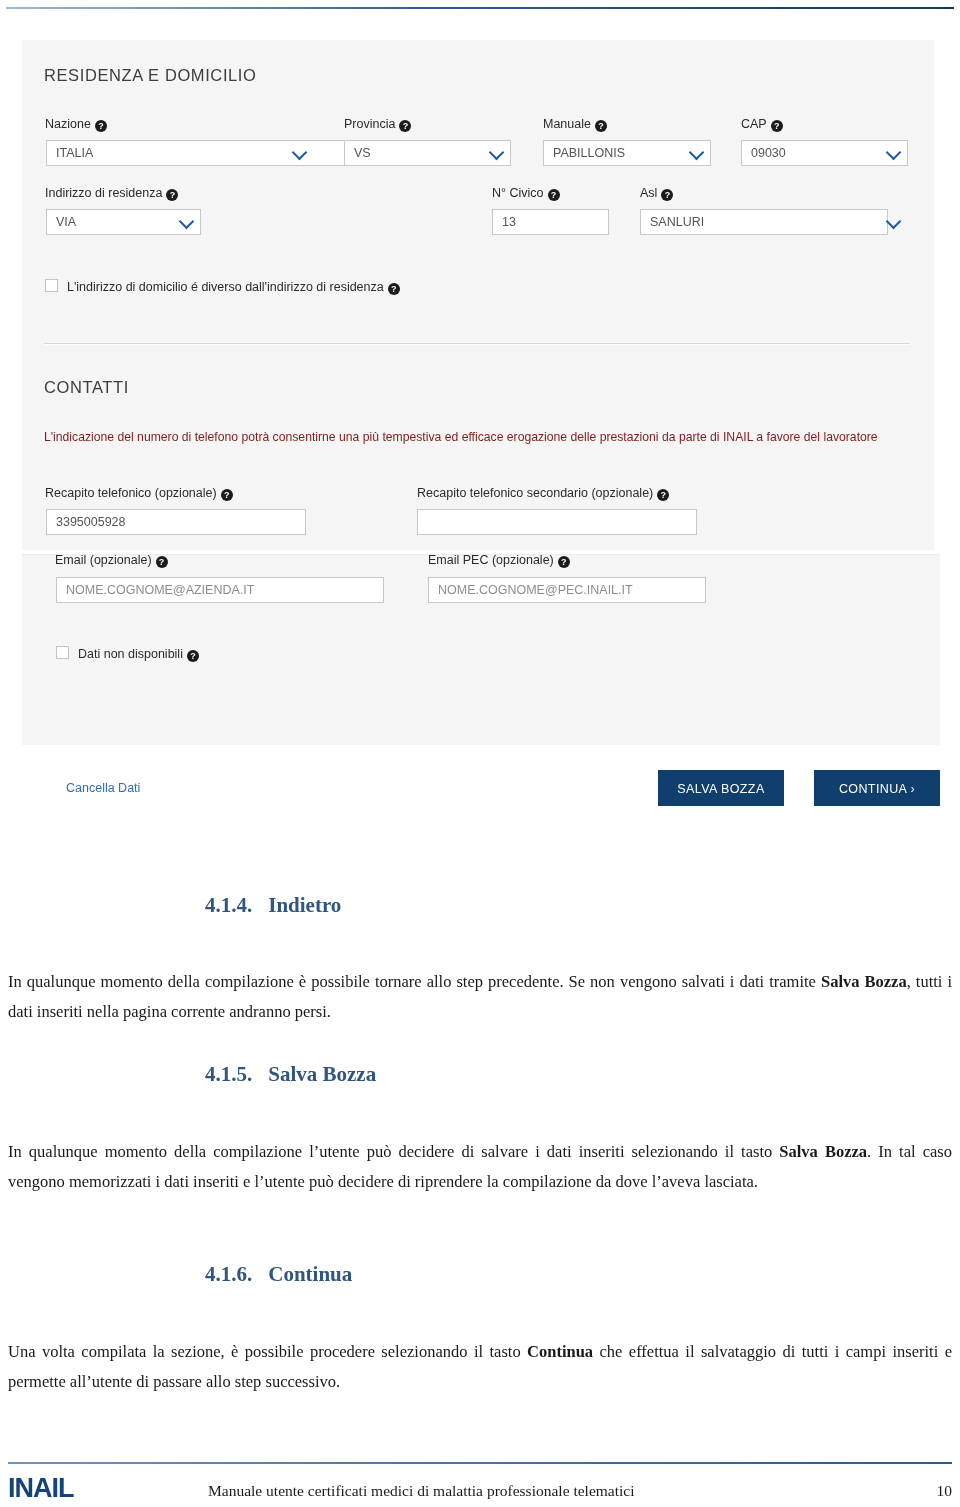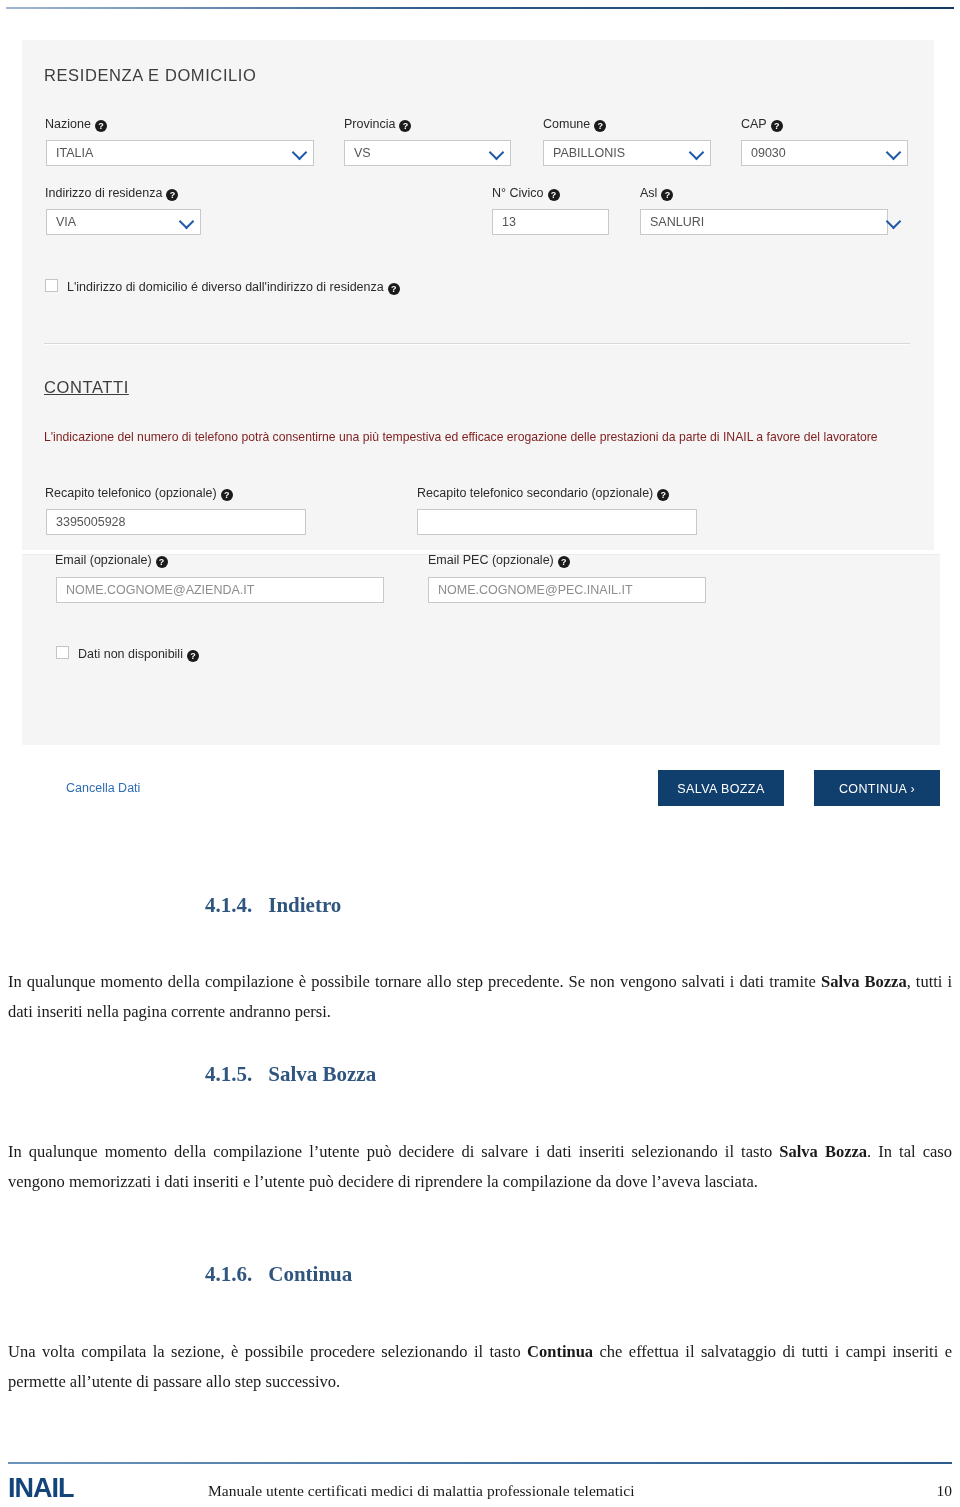--- a/index.html
+++ b/index.html
@@ -207,31 +207,31 @@
 <div class="shot">
 
   <div class="panel-a"></div>
   <div class="panel-b"></div>
 
   <div class="sec-title" style="left:44px; top:36px;">RESIDENZA E DOMICILIO</div>
 
   <div class="fld-label" style="left:45px; top:87px;">
     <span>Nazione</span><span class="help">?</span>
   </div>
-  <div class="inp" style="left:46px; top:110px; width:268px;">ITALIA</div>
+  <div class="inp" style="left:46px; top:110px; width:299px;">ITALIA</div>
   <span class="caret" style="left:294px; top:117px;"></span>
 
   <div class="fld-label" style="left:344px; top:87px;">
     <span>Provincia</span><span class="help">?</span>
   </div>
   <div class="inp" style="left:344px; top:110px; width:167px;">VS</div>
   <span class="caret" style="left:491px; top:117px;"></span>
 
   <div class="fld-label" style="left:543px; top:87px;">
-    <span>Comune</span><span class="help">?</span>
+    <span>Manuale</span><span class="help">?</span>
   </div>
   <div class="inp" style="left:543px; top:110px; width:168px;">PABILLONIS</div>
   <span class="caret" style="left:691px; top:117px;"></span>
 
   <div class="fld-label" style="left:741px; top:87px;">
     <span>CAP</span><span class="help">?</span>
   </div>
   <div class="inp" style="left:741px; top:110px; width:167px;">09030</div>
   <span class="caret" style="left:888px; top:117px;"></span>
 
@@ -252,21 +252,21 @@
   </div>
   <div class="inp" style="left:640px; top:179px; width:248px;">SANLURI</div>
   <span class="caret" style="left:888px; top:186px;"></span>
 
   <div class="cbrow" style="left:45px; top:247px;">
     <span class="cbox"></span><span class="cbtext">L'indirizzo di domicilio é diverso dall'indirizzo di residenza</span><span class="help">?</span>
   </div>
 
   <div class="divider" style="left:44px; top:313px; width:866px;"></div>
 
-  <div class="sec-title" style="left:44px; top:348px;text-decoration:underline;">CONTATTI</div>
+  <div class="sec-title" style="left:44px; top:348px;">CONTATTI</div>
 
   <div class="note" style="left:44px; top:397px;">L'indicazione del numero di telefono potrà consentirne una più tempestiva ed efficace erogazione delle prestazioni da parte di INAIL a favore del lavoratore</div>
 
   <div class="fld-label" style="left:45px; top:456px;">
     <span>Recapito telefonico (opzionale)</span><span class="help">?</span>
   </div>
   <div class="inp" style="left:46px; top:479px; width:260px;">3395005928</div>
 
   <div class="fld-label" style="left:417px; top:456px;">
     <span>Recapito telefonico secondario (opzionale)</span><span class="help">?</span>

